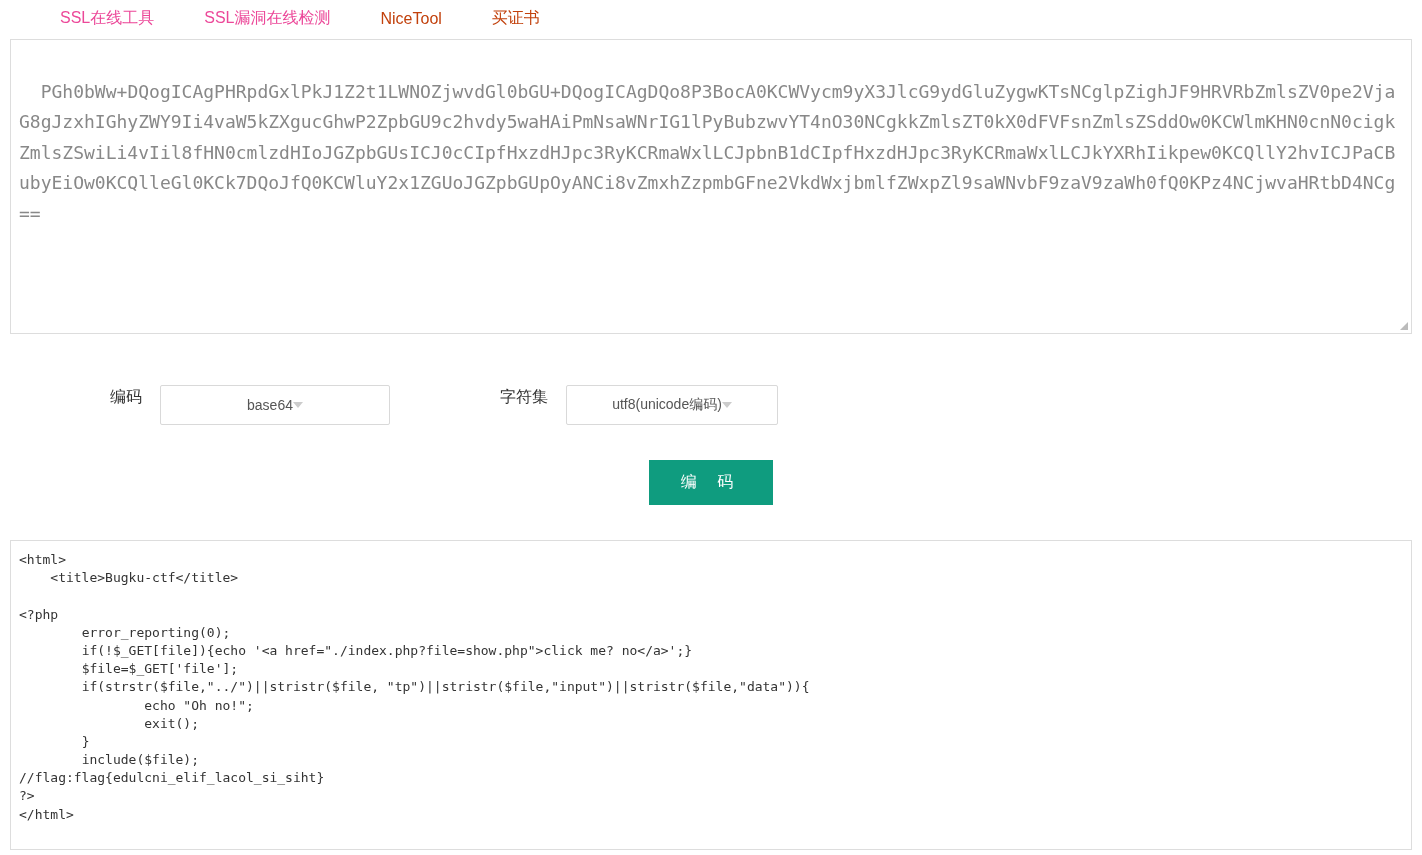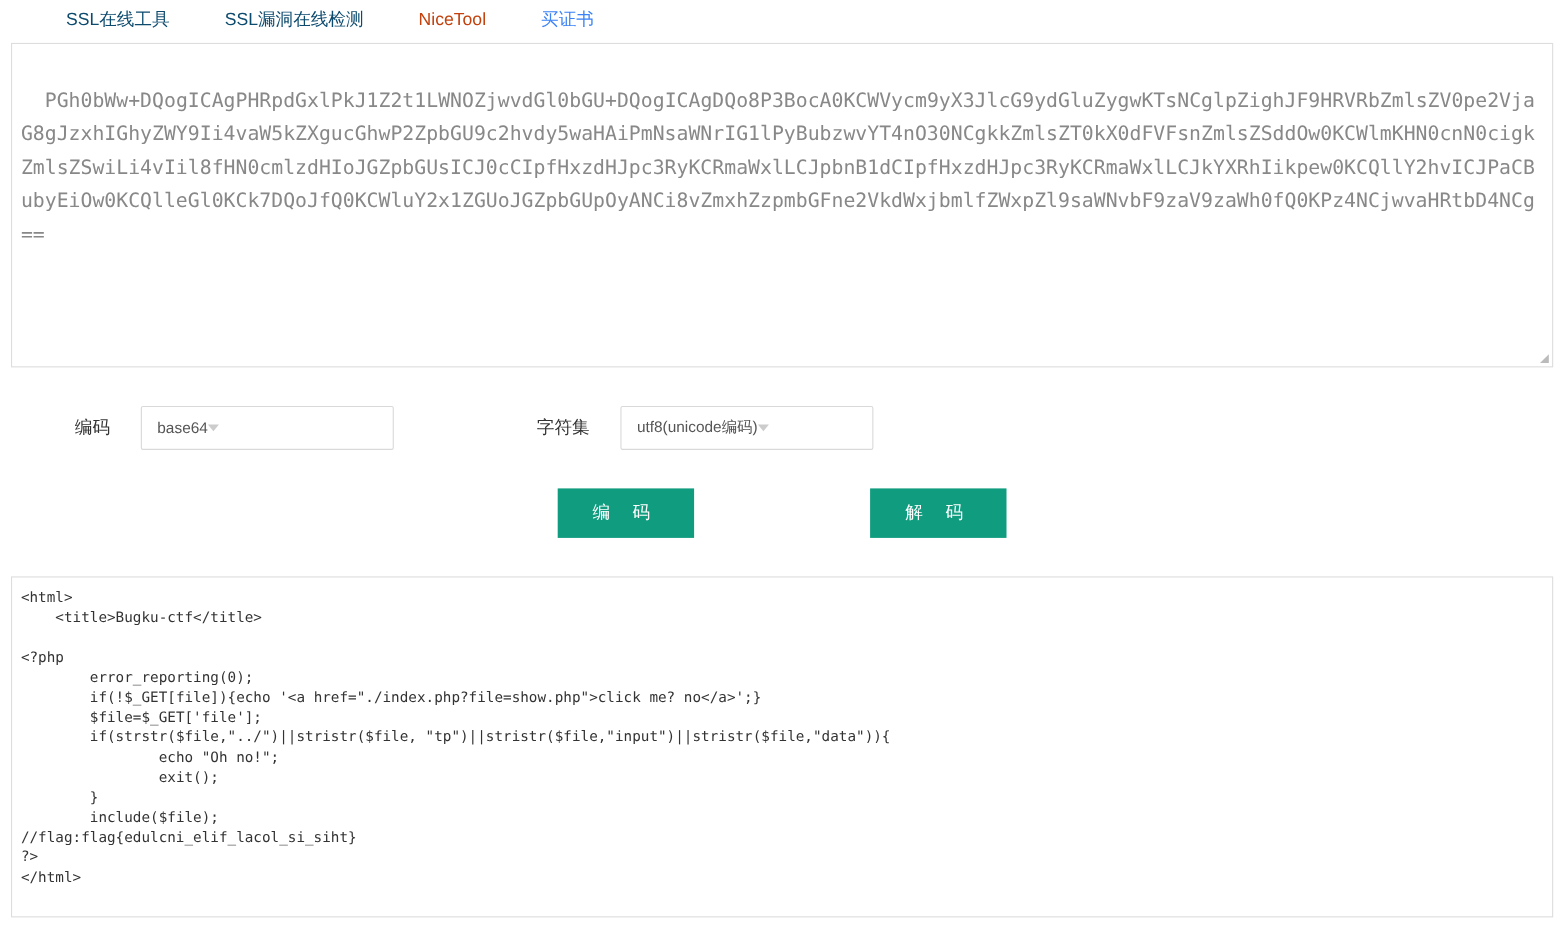--- a/index.html
+++ b/index.html
@@ -10,26 +10,26 @@
       background: #fff;
       width: 1422px;
     }
     .nav {
       display: flex;
       padding: 8px 60px 10px;
       gap: 50px;
       align-items: center;
     }
     .nav-item {
-      color: #0c4a6e;
+      color: #ec4899;
       font-size: 16px;
       cursor: pointer;
     }
     .nav-item.green { color: #c2410c; }
-    .nav-item.orange { color: #3b82f6; }
+    .nav-item.orange { color: #c2410c; }
     .textarea-box {
       border: 1px solid #ddd;
       margin: 0 10px;
       min-height: 295px;
       padding: 6px 8px;
       font-family: "SimSun", monospace;
       font-size: 18px;
       color: #888;
       line-height: 1.7;
       word-break: break-all;
@@ -48,42 +48,43 @@
       content: "";
       position: absolute;
       right: 1px; bottom: 1px;
       width: 0; height: 0;
       border-left: 8px solid transparent;
       border-bottom: 8px solid #bbb;
     }
     .controls {
       display: flex;
       align-items: center;
-      padding: 35px 68px 0;
-      gap: 20px;
+      padding: 35px 110px 0;
+      gap: 10px;
     }
     .control-label {
       font-size: 16px;
       color: #333;
       margin-right: 8px;
     }
     .select {
       border: 1px solid #d9d9d9;
       border-radius: 2px;
       height: 40px;
       padding: 0 14px;
       display: flex;
       align-items: center;
-      justify-content: flex-start;
+      justify-content: center;
       width: 230px;
       cursor: pointer;
       background: #fff;
       color: #555;
+      margin-top: 16px;
     }
-    .select.wide { width: 230px; }
+    .select.wide { width: 212px; }
     .chevron {
       width: 0; height: 0;
       border-left: 5px solid transparent;
       border-right: 5px solid transparent;
       border-top: 6px solid #ccc;
     }
     .spacer { width: 90px; }
     .buttons {
       display: flex;
       justify-content: center;
@@ -135,21 +136,20 @@
   <div class="spacer"></div>
   <span class="control-label">字符集</span>
   <div class="select wide">
     <span>utf8(unicode编码)</span>
     <span class="chevron"></span>
   </div>
 </div>
 
 <div class="buttons">
   <button class="btn">编 码</button>
-  <button class="btn">解 码</button>
 </div>
 
 <div class="output"><span>&lt;html&gt;
     &lt;title&gt;Bugku-ctf&lt;/title&gt;
     
 &lt;?php
 	error_reporting(0);
 	if(!$_GET[file]){echo '&lt;a href="./index.php?file=show.php"&gt;click me? no&lt;/a&gt;';}
 	$file=$_GET['file'];
 	if(strstr($file,"../")||stristr($file, "tp")||stristr($file,"input")||stristr($file,"data")){

